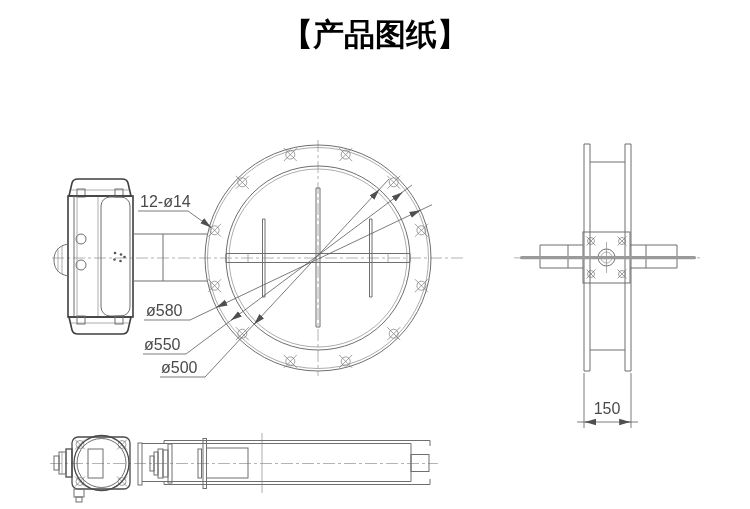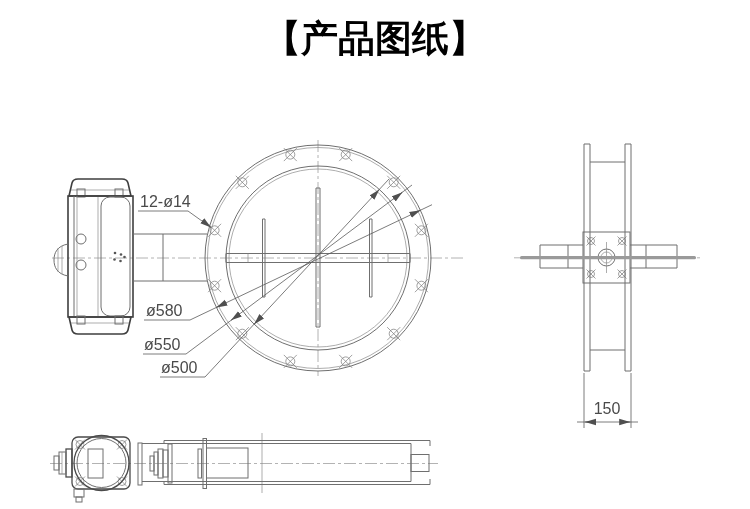--- a/index.html
+++ b/index.html
@@ -1,19 +1,19 @@
 <!DOCTYPE html>
 <html><head>
 <meta charset="utf-8">
 <style>
   html,body{margin:0;padding:0;background:#ffffff;}
   body{width:750px;height:509px;position:relative;overflow:hidden;
        font-family:"Liberation Sans", sans-serif;}
   .title{position:absolute;top:14px;left:0;width:750px;text-align:center;
-         font-size:37px;font-weight:700;color:#000;letter-spacing:0px;
+         font-size:31px;font-weight:700;color:#000;letter-spacing:0px;
          font-family:"Liberation Sans", sans-serif;white-space:nowrap;}
   svg{position:absolute;top:0;left:0;}
   .ln{stroke:#6f6f6f;stroke-width:1;fill:none;}
   .thin{stroke:#8a8a8a;stroke-width:0.7;fill:none;}
   .bold{stroke:#3f3f3f;stroke-width:1.6;fill:none;}
   .bold2{stroke:#4a4a4a;stroke-width:1.3;fill:none;}
   .cl{stroke:#9f9f9f;stroke-width:0.8;stroke-dasharray:12 3 3 3;fill:none;}
   .dim{stroke:#5a5a5a;stroke-width:0.8;fill:none;}
   .dimtxt{fill:#4a4a4a;font-family:"Liberation Sans", sans-serif;font-size:16px;}
   .rod{fill:#9a9a9a;stroke:none;}

